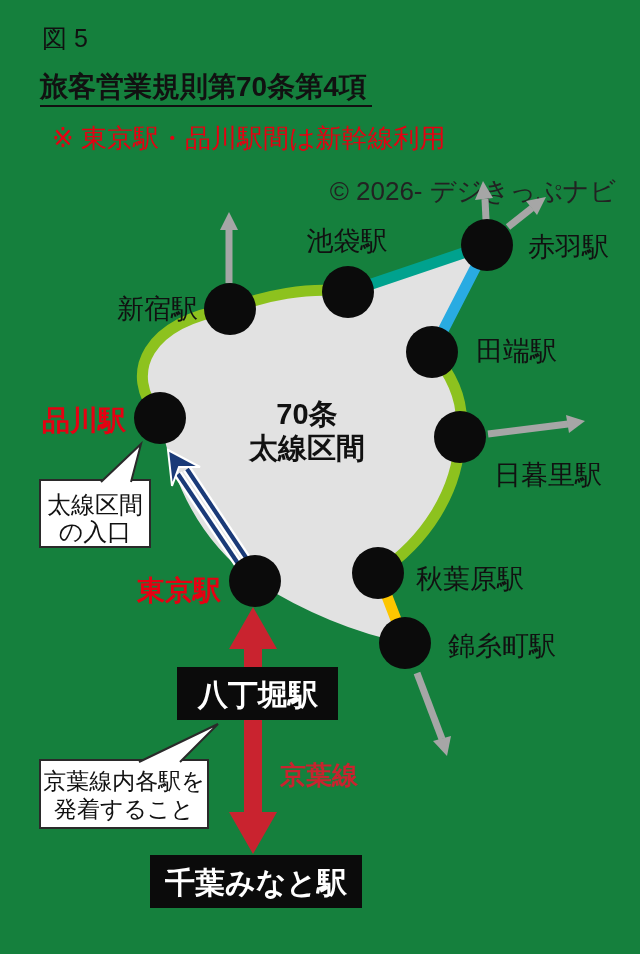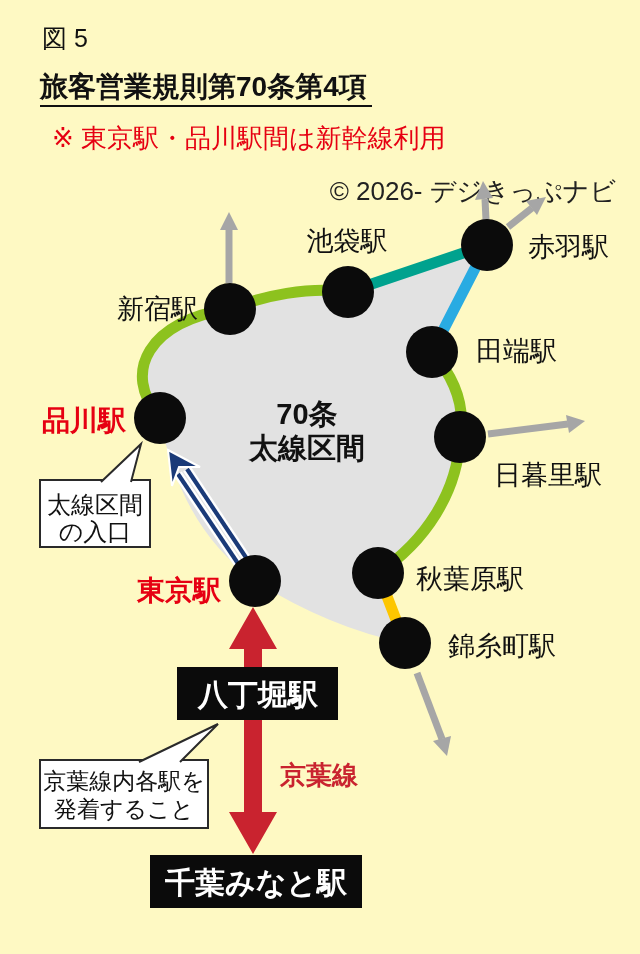--- a/index.html
+++ b/index.html
@@ -1,16 +1,16 @@
 <!DOCTYPE html>
 <html style="--c-loop_green: #8dc21e; --c-ikebukuro_akabane_teal: #00a28e; --c-akabane_tabata_blue: #29abe2; --c-akihabara_kinshicho_yellow: #fdc600; --c-bold_section_fill: #e2e2e2; --c-outward_arrow_gray: #a6a6a6; --c-station_red: #e60012; --c-keiyo_arrow_red: #c9232f; --c-shinkansen_arrow_navy: #1a3a78;"><head>
 <meta charset="utf-8">
 <style>
   html,body{margin:0;padding:0;background:#fff;}
-  .canvas{position:relative;width:640px;height:954px;background:#fef9c3;overflow:hidden;
+  .canvas{position:relative;width:640px;height:954px;background:#15803d;overflow:hidden;
           font-family:"Liberation Sans","DejaVu Sans",sans-serif;}
   svg text{font-family:"Liberation Sans","DejaVu Sans",sans-serif;}
 
   .fig-label{font-size:25px;fill:#111;}
   .title{font-size:28px;font-weight:700;fill:#111;}
   .note{font-size:26px;fill:var(--c-station_red,#e60012);}
   .copyright{font-size:26px;fill:#222;}
 
   .blob{fill:var(--c-bold_section_fill,#e2e2e2);}
   .seg{fill:none;stroke-width:11;stroke-linecap:round;stroke-linejoin:round;}

